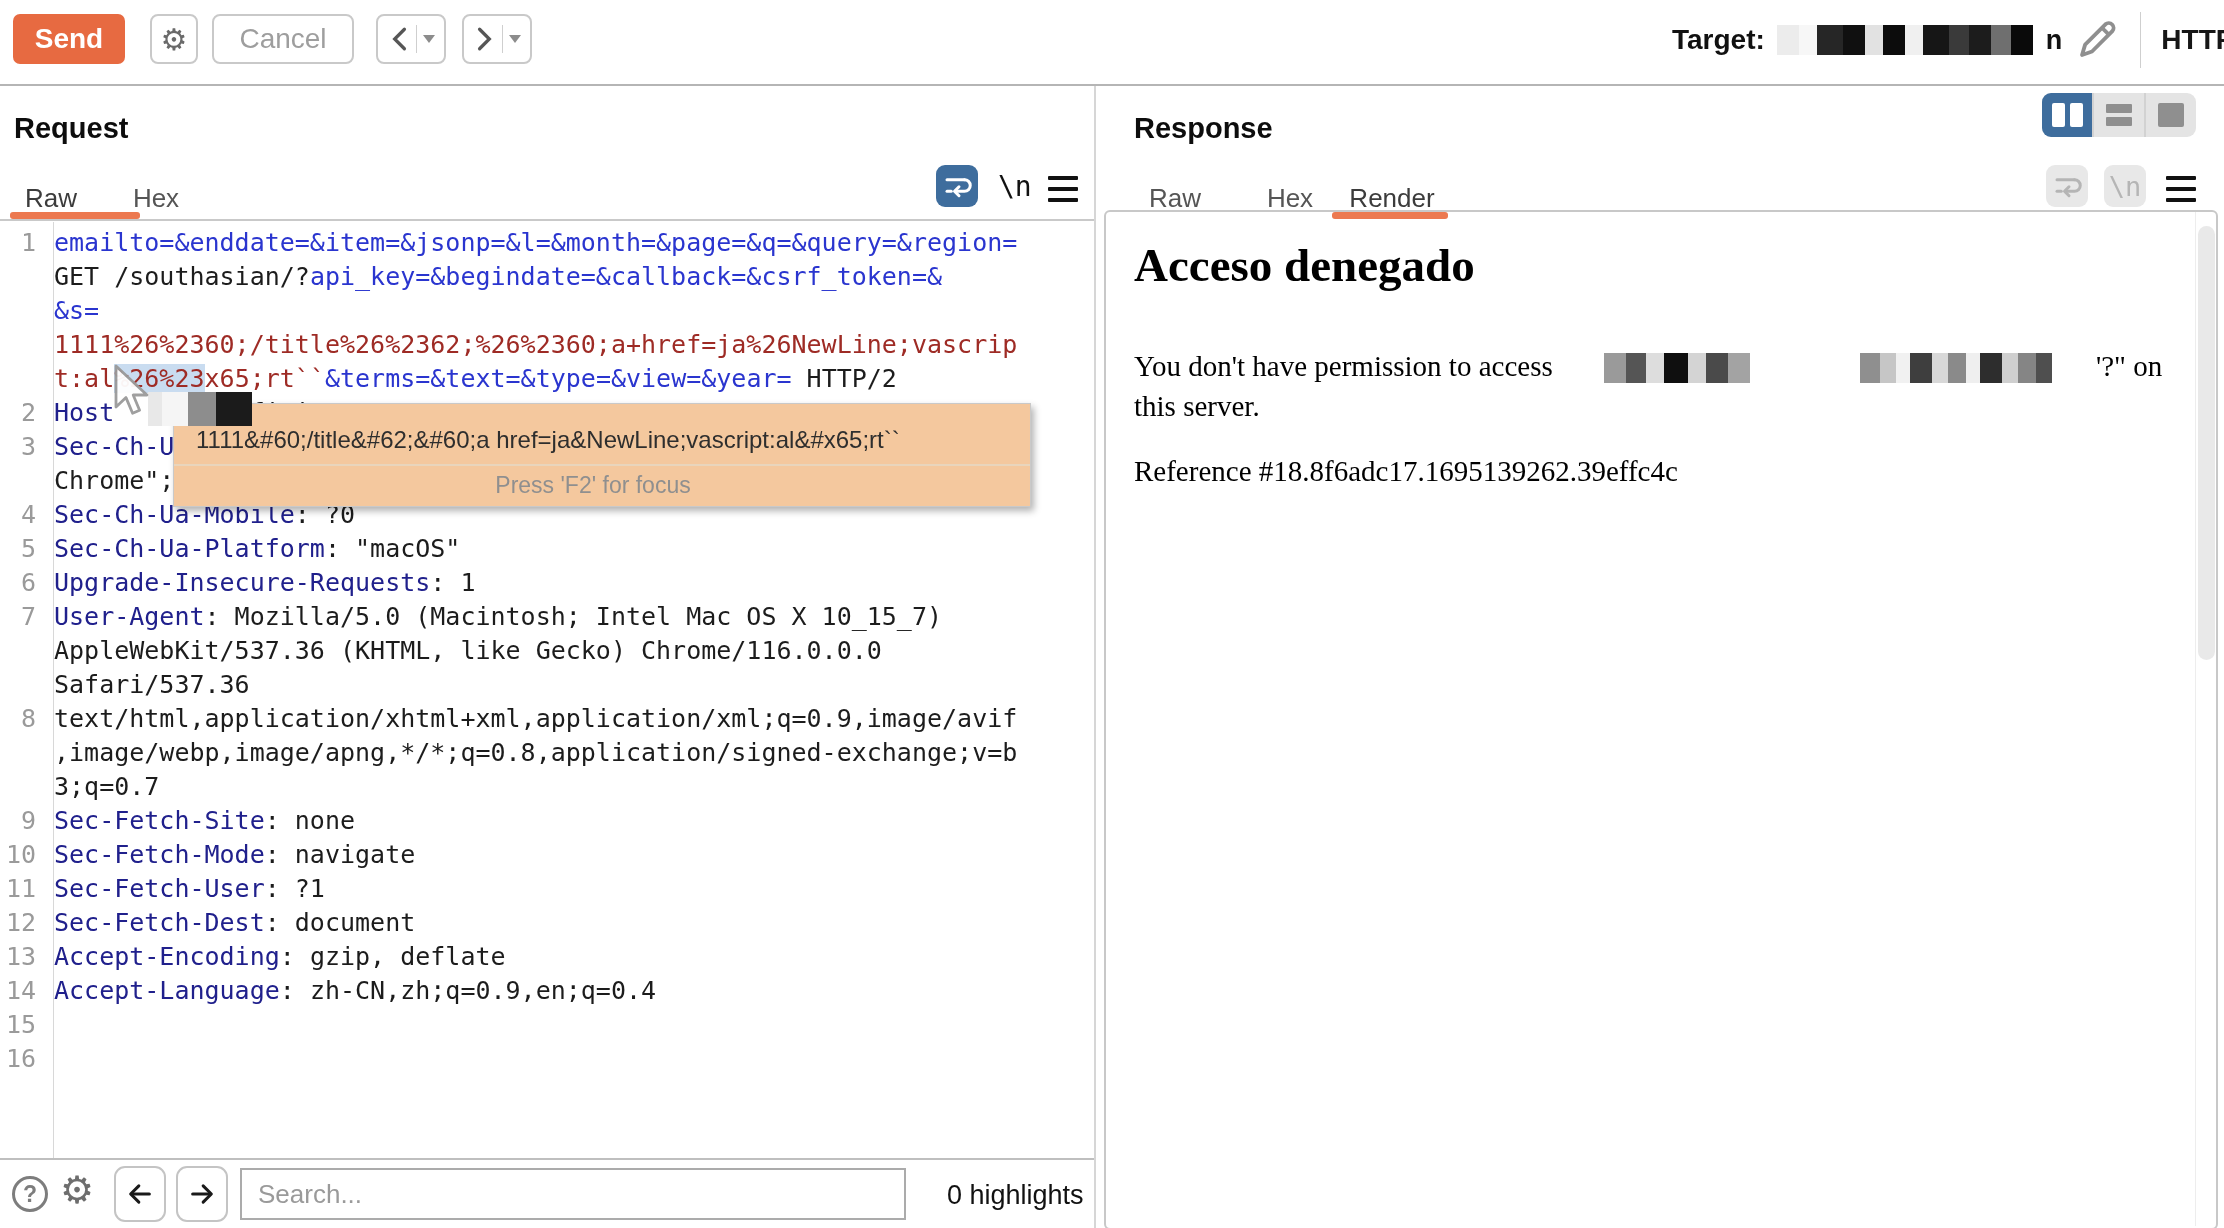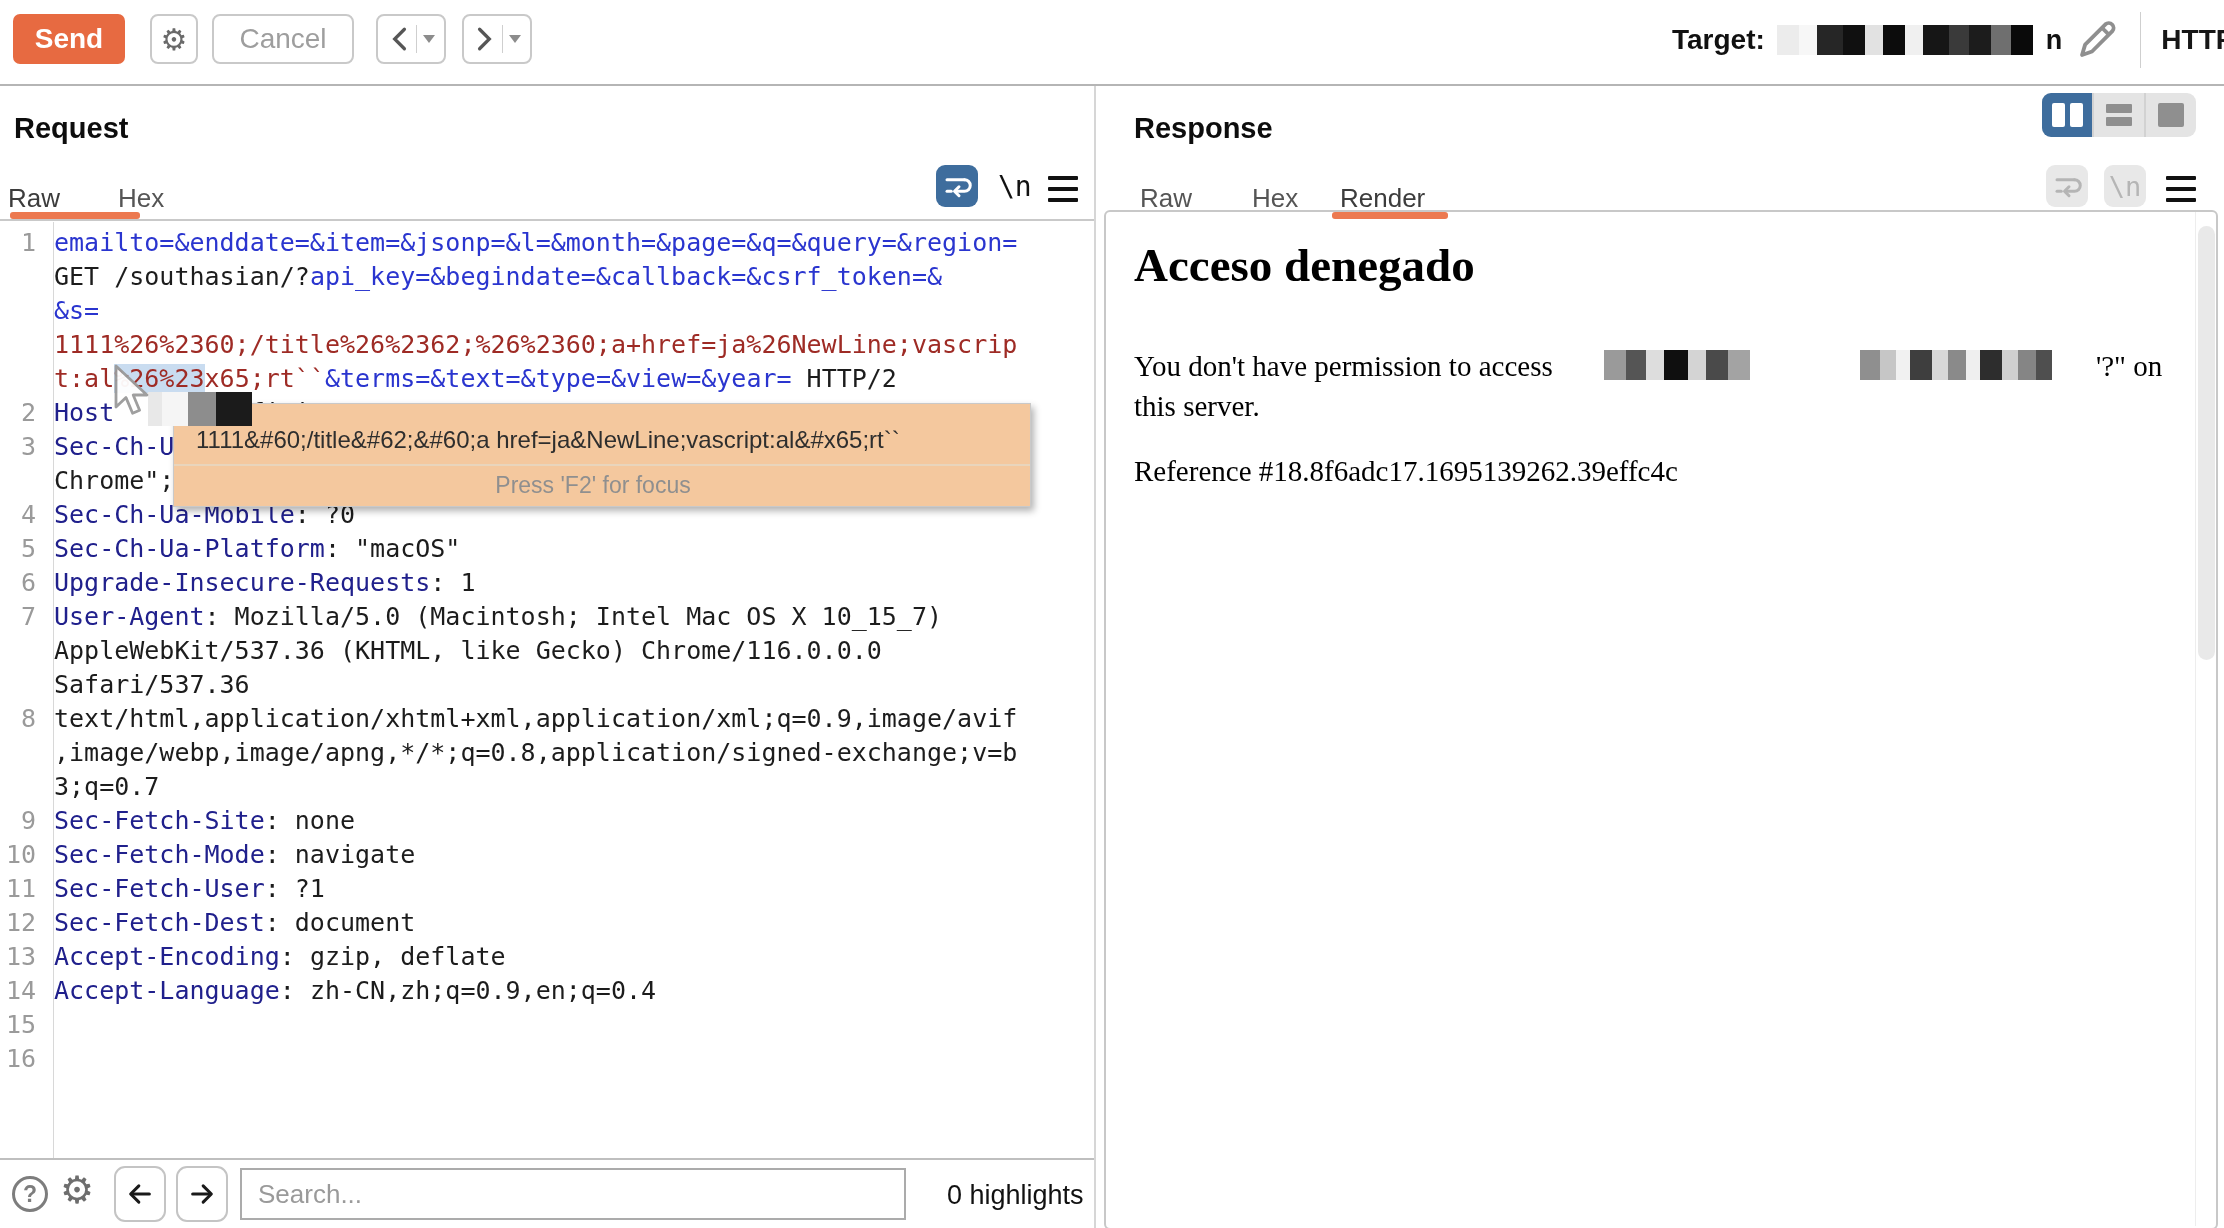--- a/index.html
+++ b/index.html
@@ -27,21 +27,21 @@
   .strip i { display:block; height:100%; }
   .target-suffix { font-weight:bold; font-size:27px; color:#111; margin-left:1px; }
   .vsep { width:1px; height:56px; background:#cfcfcf; margin:0 8px; }
   .proto { font-weight:bold; font-size:28px; color:#161616; }
 
   
   .panel-divider { position:absolute; left:1094px; top:86px; width:2px; height:1142px; background:#d6d6d6; }
   .ptitle { position:absolute; top:112px; font-size:29px; font-weight:bold; color:#0d0d0d; }
   .req-title { left:14px; } .resp-title { left:1134px; }
   .tabs-line-req { position:absolute; left:0; top:219px; width:1094px; height:2px; background:#c9c9c9; }
-  .tab { position:absolute; top:178px; height:40px; line-height:40px; text-align:left; font-size:26px; color:#3c3c3c; }
+  .tab { position:absolute; top:178px; height:40px; line-height:40px; text-align:center; font-size:26px; color:#3c3c3c; }
   .tab-underline { position:absolute; top:212px; height:7px; border-radius:3px; background:#ec7950; z-index:5; }
 
   
   .iconbox { position:absolute; top:165px; width:42px; height:42px; border-radius:9px;
              display:flex; align-items:center; justify-content:center; }
   .iconbox.blue { background:#3e6d9d; color:#fff; }
   .iconbox.dis  { background:#e8e8e8; color:#b5b5b5; }
   .nl-label { font-family:"DejaVu Sans Mono", monospace; font-size:27px; }
   .nl-plain { position:absolute; top:170px; font-family:"DejaVu Sans Mono", monospace; font-size:28px; color:#111; }
   .burger { position:absolute; top:176px; width:30px; color:#111; }
@@ -98,21 +98,21 @@
   .search-box::placeholder { color:#9a9a9a; }
   .highlights { position:absolute; left:947px; top:1180px; font-size:27px; color:#111; }
 
   
   .render-box { position:absolute; left:1104px; top:210px; width:1114px; height:1020px;
                 border:2px solid #c8c8c8; border-radius:6px; background:#fff; }
   .scroll-track { position:absolute; left:2195px; top:212px; width:1px; height:1014px; background:#ededed; }
   .scroll-thumb { position:absolute; left:2198px; top:226px; width:17px; height:434px; background:#e9e9e9; border-radius:9px; }
   .r-serif { font-family:"Liberation Serif", serif; color:#000; }
   .r-h1 { position:absolute; left:1134px; top:238px; font-size:47px; font-weight:bold; }
-  .r-para { position:absolute; left:1134px; top:350px; font-size:29px; display:flex; align-items:flex-start; white-space:pre;gap:40px; }
+  .r-para { position:absolute; left:1134px; top:350px; font-size:29px; display:flex; align-items:flex-end; white-space:pre;gap:40px; }
   .r-para .strip { margin:0 4px; }
   .gap-w { width:22px; }
   .r-para2 { position:absolute; left:1134px; top:390px; font-size:29px; }
   .r-ref { position:absolute; left:1134px; top:455px; font-size:29px; }
 
   svg { display:block; }
 </style>
 </head>
 <body>
 

